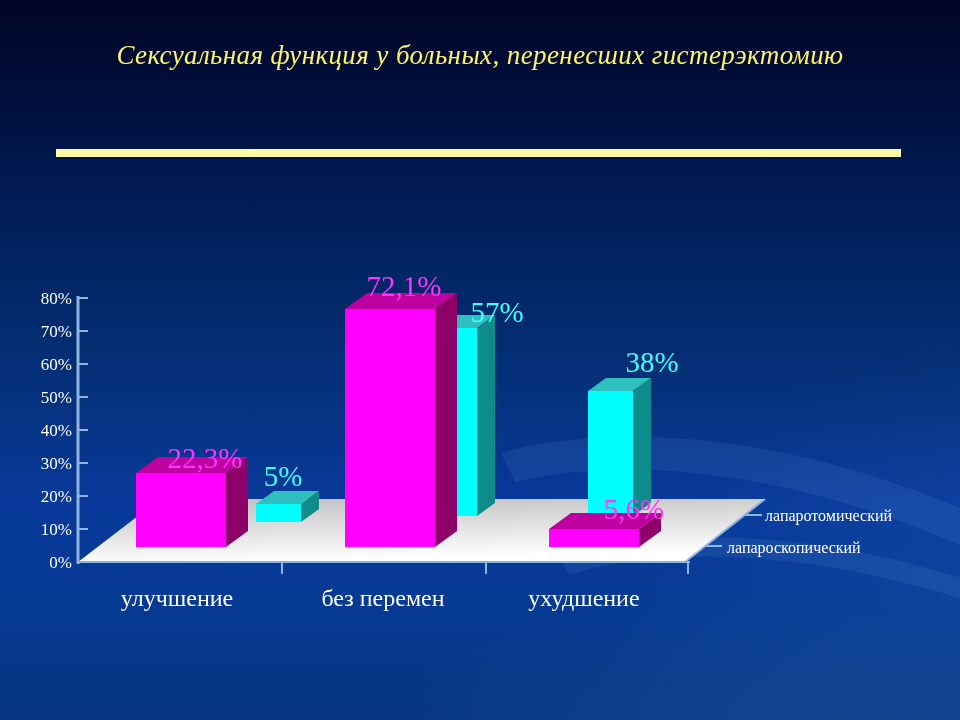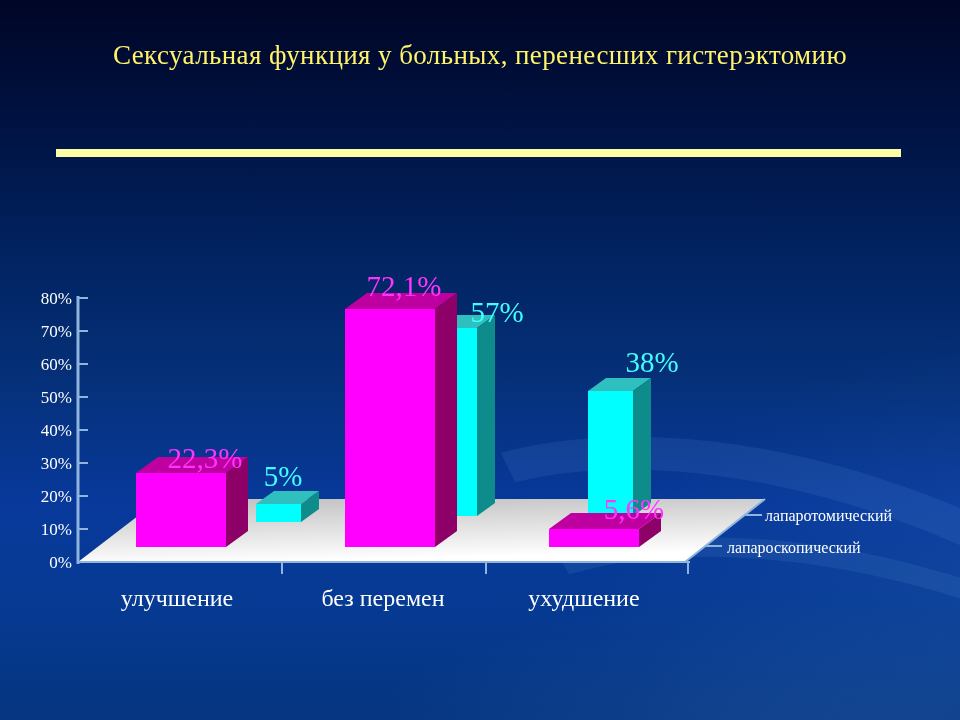--- a/index.html
+++ b/index.html
@@ -23,21 +23,21 @@
        border:34px solid rgba(120,175,235,.10);border-color:rgba(120,175,235,.11) transparent transparent transparent;
        transform:rotate(19deg);}
   .sw2{left:430px;top:560px;width:840px;height:380px;
        border:20px solid rgba(130,185,240,.09);border-color:rgba(130,185,240,.10) transparent transparent transparent;
        transform:rotate(15deg);}
   .sw3{left:250px;top:110px;width:1000px;height:560px;
        border:26px solid rgba(110,165,225,.07);border-color:transparent rgba(110,165,225,.08) transparent transparent;
        transform:rotate(8deg);}
 
   
-  #title-block{position:absolute;left:0;top:36px;width:960px;text-align:center;}
+  #title-block{position:absolute;left:0;top:36px;width:960px;text-align:center;font-style:italic;}
   .title-line{
     color:#FFF36A;font-size:27px;line-height:39px;letter-spacing:.4px;
     font-family:"Liberation Serif", serif;white-space:nowrap;
   }
   #title-rule{
     position:absolute;left:56px;top:149px;width:845px;height:8px;
     background:#FCFCA6;
   }
 
   

